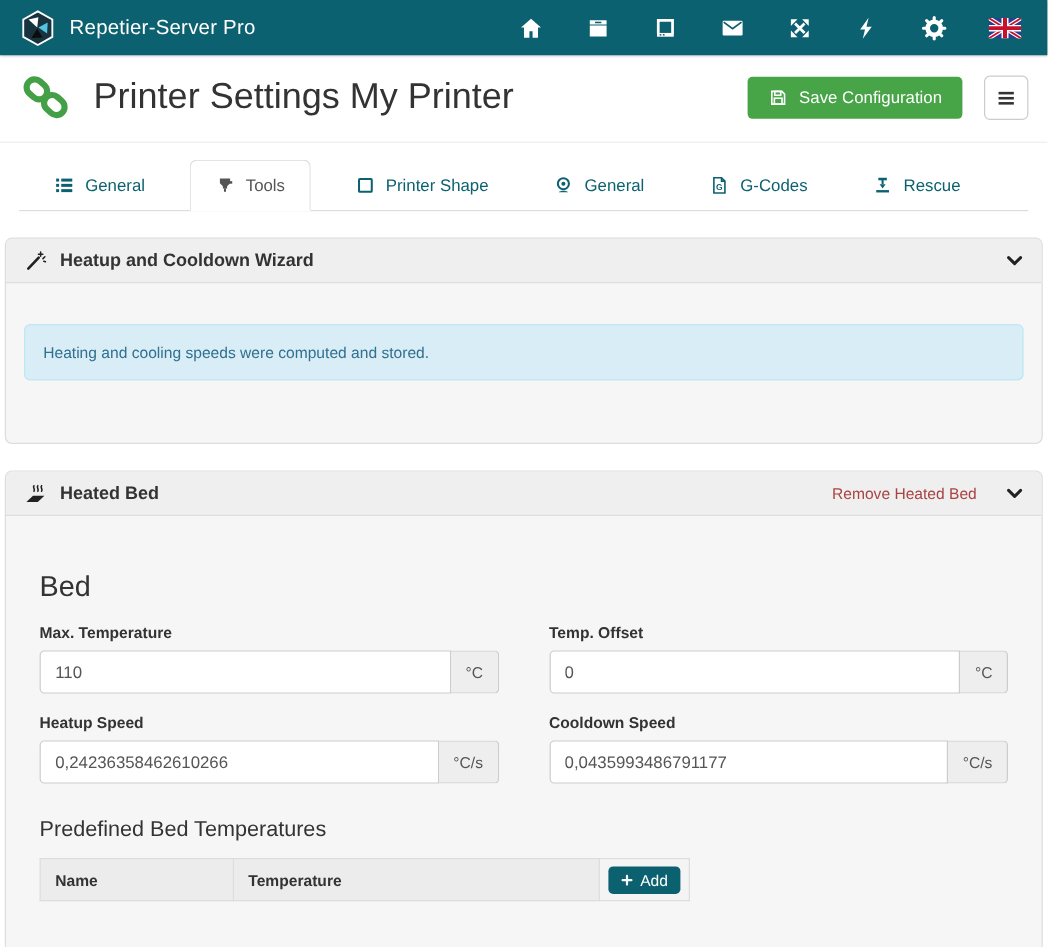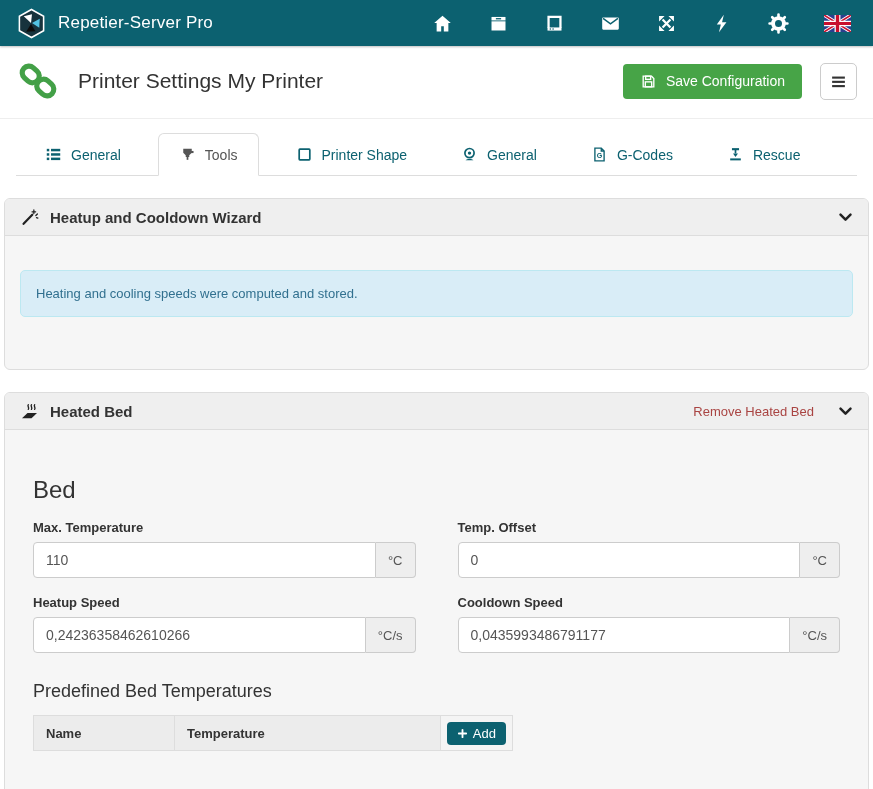--- a/index.html
+++ b/index.html
@@ -24,35 +24,35 @@
   .brand-title{color:#fff;font-size:17px;font-weight:500;letter-spacing:.2px;}
   .nav-icons{display:flex;align-items:center;gap:35px;padding-right:6px;}
   .nav-icon{width:21px;height:21px;color:#fff;display:inline-flex;align-items:center;
     justify-content:center;cursor:pointer;}
   .nav-icon svg{width:100%;height:100%;}
 
   
   .page-header{display:flex;align-items:center;gap:18px;padding:13px 16px 15px;
     border-bottom:1px solid #eee;}
   .chain-icon{width:44px;height:44px;flex:0 0 auto;}
-  .page-title{font-size:21px;font-weight:500;color:#333;flex:1 1 auto;white-space:nowrap;}
+  .page-title{font-size:30px;font-weight:500;color:#333;flex:1 1 auto;white-space:nowrap;}
   .hdr-buttons{display:flex;align-items:center;gap:18px;}
   .btn{display:inline-flex;align-items:center;gap:9px;border:none;border-radius:4px;
     font-family:inherit;font-size:14px;color:#fff;padding:9px 17px;cursor:pointer;}
   .btn svg{width:17px;height:17px;}
   .btn-teal{background:var(--teal);}
   .btn-green{background:var(--green);margin-left:43px;}
   .btn-menu{width:37px;height:37px;background:#fff;border:1px solid #ccc;border-radius:5px;
     display:inline-flex;align-items:center;justify-content:center;cursor:pointer;}
   .btn-menu svg{width:17px;height:17px;}
 
   
   .tabs{display:flex;align-items:flex-end;margin:14px 16px 0;border-bottom:1px solid var(--border);
     padding-left:12px;list-style:none;}
-  .tab{display:flex;align-items:center;gap:9px;padding:12px 17px;color:var(--teal);
+  .tab{display:flex;align-items:flex-start;gap:9px;padding:12px 17px;color:var(--teal);
     font-size:14px;cursor:pointer;margin-bottom:0;}
   .tab svg{width:17px;height:17px;flex:0 0 auto;}
   .tab.active{background:#fff;border:1px solid var(--border);border-bottom:1px solid #fff;
     margin-bottom:-1px;border-radius:6px 6px 0 0;color:#555;padding:12px 20px;}
   .tab + .tab{margin-left:20px;}
 
   
   .panel{margin:22px 4px;border:1px solid var(--border);border-radius:6px;
     background:var(--panel-bg);overflow:hidden;}
   .panel-head{display:flex;align-items:center;background:var(--panel-head);
@@ -73,21 +73,21 @@
   .section-title{font-size:24px;font-weight:500;color:#333;margin:46px 0 16px;}
   .form-grid{display:grid;grid-template-columns:1fr 1fr;column-gap:42px;row-gap:17px;}
   .field-label{display:block;font-size:13px;font-weight:bold;color:#333;margin-bottom:7px;}
   .input-group{display:flex;width:100%;}
   .input-group input{flex:1 1 auto;height:36px;border:1px solid #ccc;border-radius:4px 0 0 4px;
     padding:6px 12px;font-family:inherit;font-size:14px;color:#555;background:#fff;min-width:0;}
   .input-addon{display:flex;align-items:center;background:#eee;border:1px solid #ccc;
     border-left:none;border-radius:0 4px 4px 0;padding:6px 12px;font-size:13px;color:#555;}
 
   .subsection-title{font-size:18px;font-weight:500;color:#333;margin:28px 0 13px;}
-  table.pretemps{border-collapse:collapse;width:480px;background:var(--panel-bg);}
+  table.pretemps{border-collapse:collapse;width:542px;background:var(--panel-bg);}
   table.pretemps th{border:1px solid var(--border);background:#ececec;text-align:left;
     font-size:13px;font-weight:bold;color:#333;padding:6px 12px;height:35px;}
   table.pretemps th.col-name{width:155px;}
   table.pretemps th.col-temp{width:294px;}
   table.pretemps th.col-add{width:69px;background:#f4f4f4;text-align:center;padding:4px 6px;}
   .btn-add{display:inline-flex;align-items:center;gap:5px;background:var(--teal);color:#fff;
     border:none;border-radius:4px;font-family:inherit;font-size:13px;padding:4px 10px;cursor:pointer;}
   .btn-add svg{width:11px;height:11px;}
 </style>
 </head>

